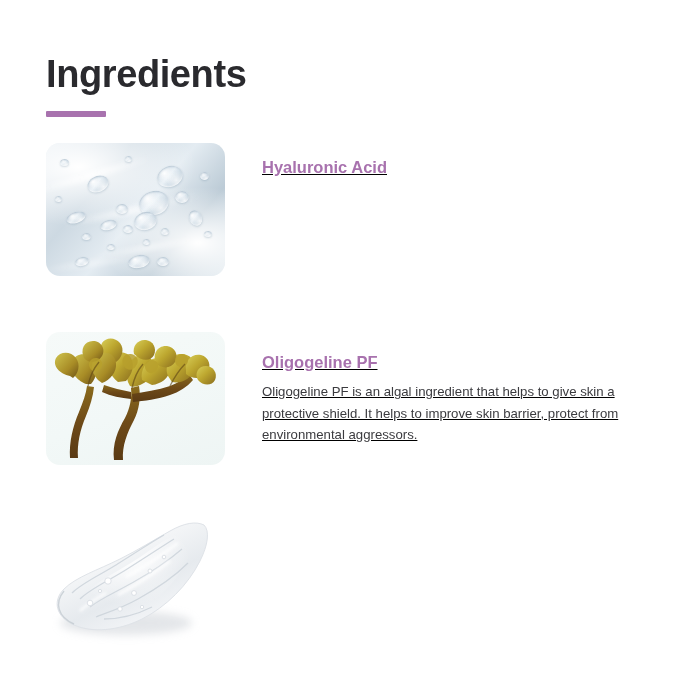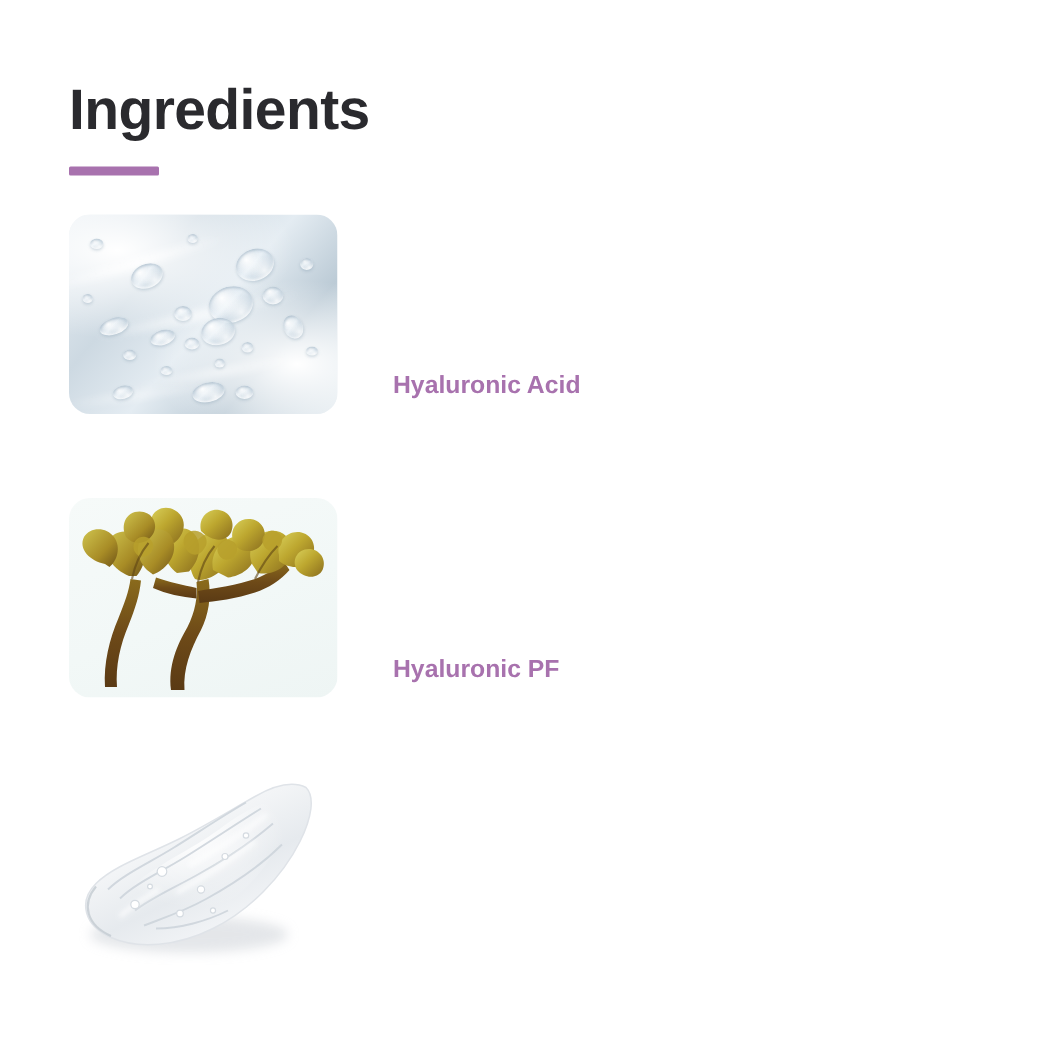--- a/index.html
+++ b/index.html
@@ -45,21 +45,22 @@
     background: #a872ae;
     border-radius: 1px;
   }
 
   
   .ingredient-row {
     position: absolute;
     left: 46px;
     width: 620px;
     display: flex;
-    align-items: flex-end;
+    align-items: flex-start;
+    text-decoration: underline;
   }
   #row-0 { top: 143px; }
   #row-1 { top: 332px; }
   #row-2 { top: 519px; }
 
   .thumb {
     position: relative;
     width: 179px;
     height: 133px;
     flex: 0 0 179px;
@@ -258,21 +259,22 @@
         </g>
 
         <g stroke="#5e4414" stroke-width="1.4" fill="none" opacity=".6">
           <path d="M86 56 C88 46 92 38 97 32"></path>
           <path d="M42 54 C44 44 48 36 53 30"></path>
           <path d="M124 54 C128 46 133 38 139 32"></path>
         </g>
       </svg>
     </div>
     <div class="text-col">
-      <h2 class="ingredient-name">Hyaluronic PF</h2>
+      <h2 class="ingredient-name">Oligogeline PF</h2>
+      <p class="ingredient-desc">Oligogeline PF is an algal ingredient that helps to give skin a protective shield. It helps to improve skin barrier, protect from environmental aggressors.</p>
     </div>
   </div>
 
   <div class="ingredient-row" id="row-2">
     <div class="thumb">
       <div class="smear-bg"></div>
       <svg class="smear-svg" viewBox="0 0 179 126" preserveAspectRatio="none">
         <defs>
           <linearGradient id="gelBody" x1="0.15" y1="0.1" x2="0.75" y2="0.95">
             <stop offset="0%" stop-color="#ffffff"></stop>

